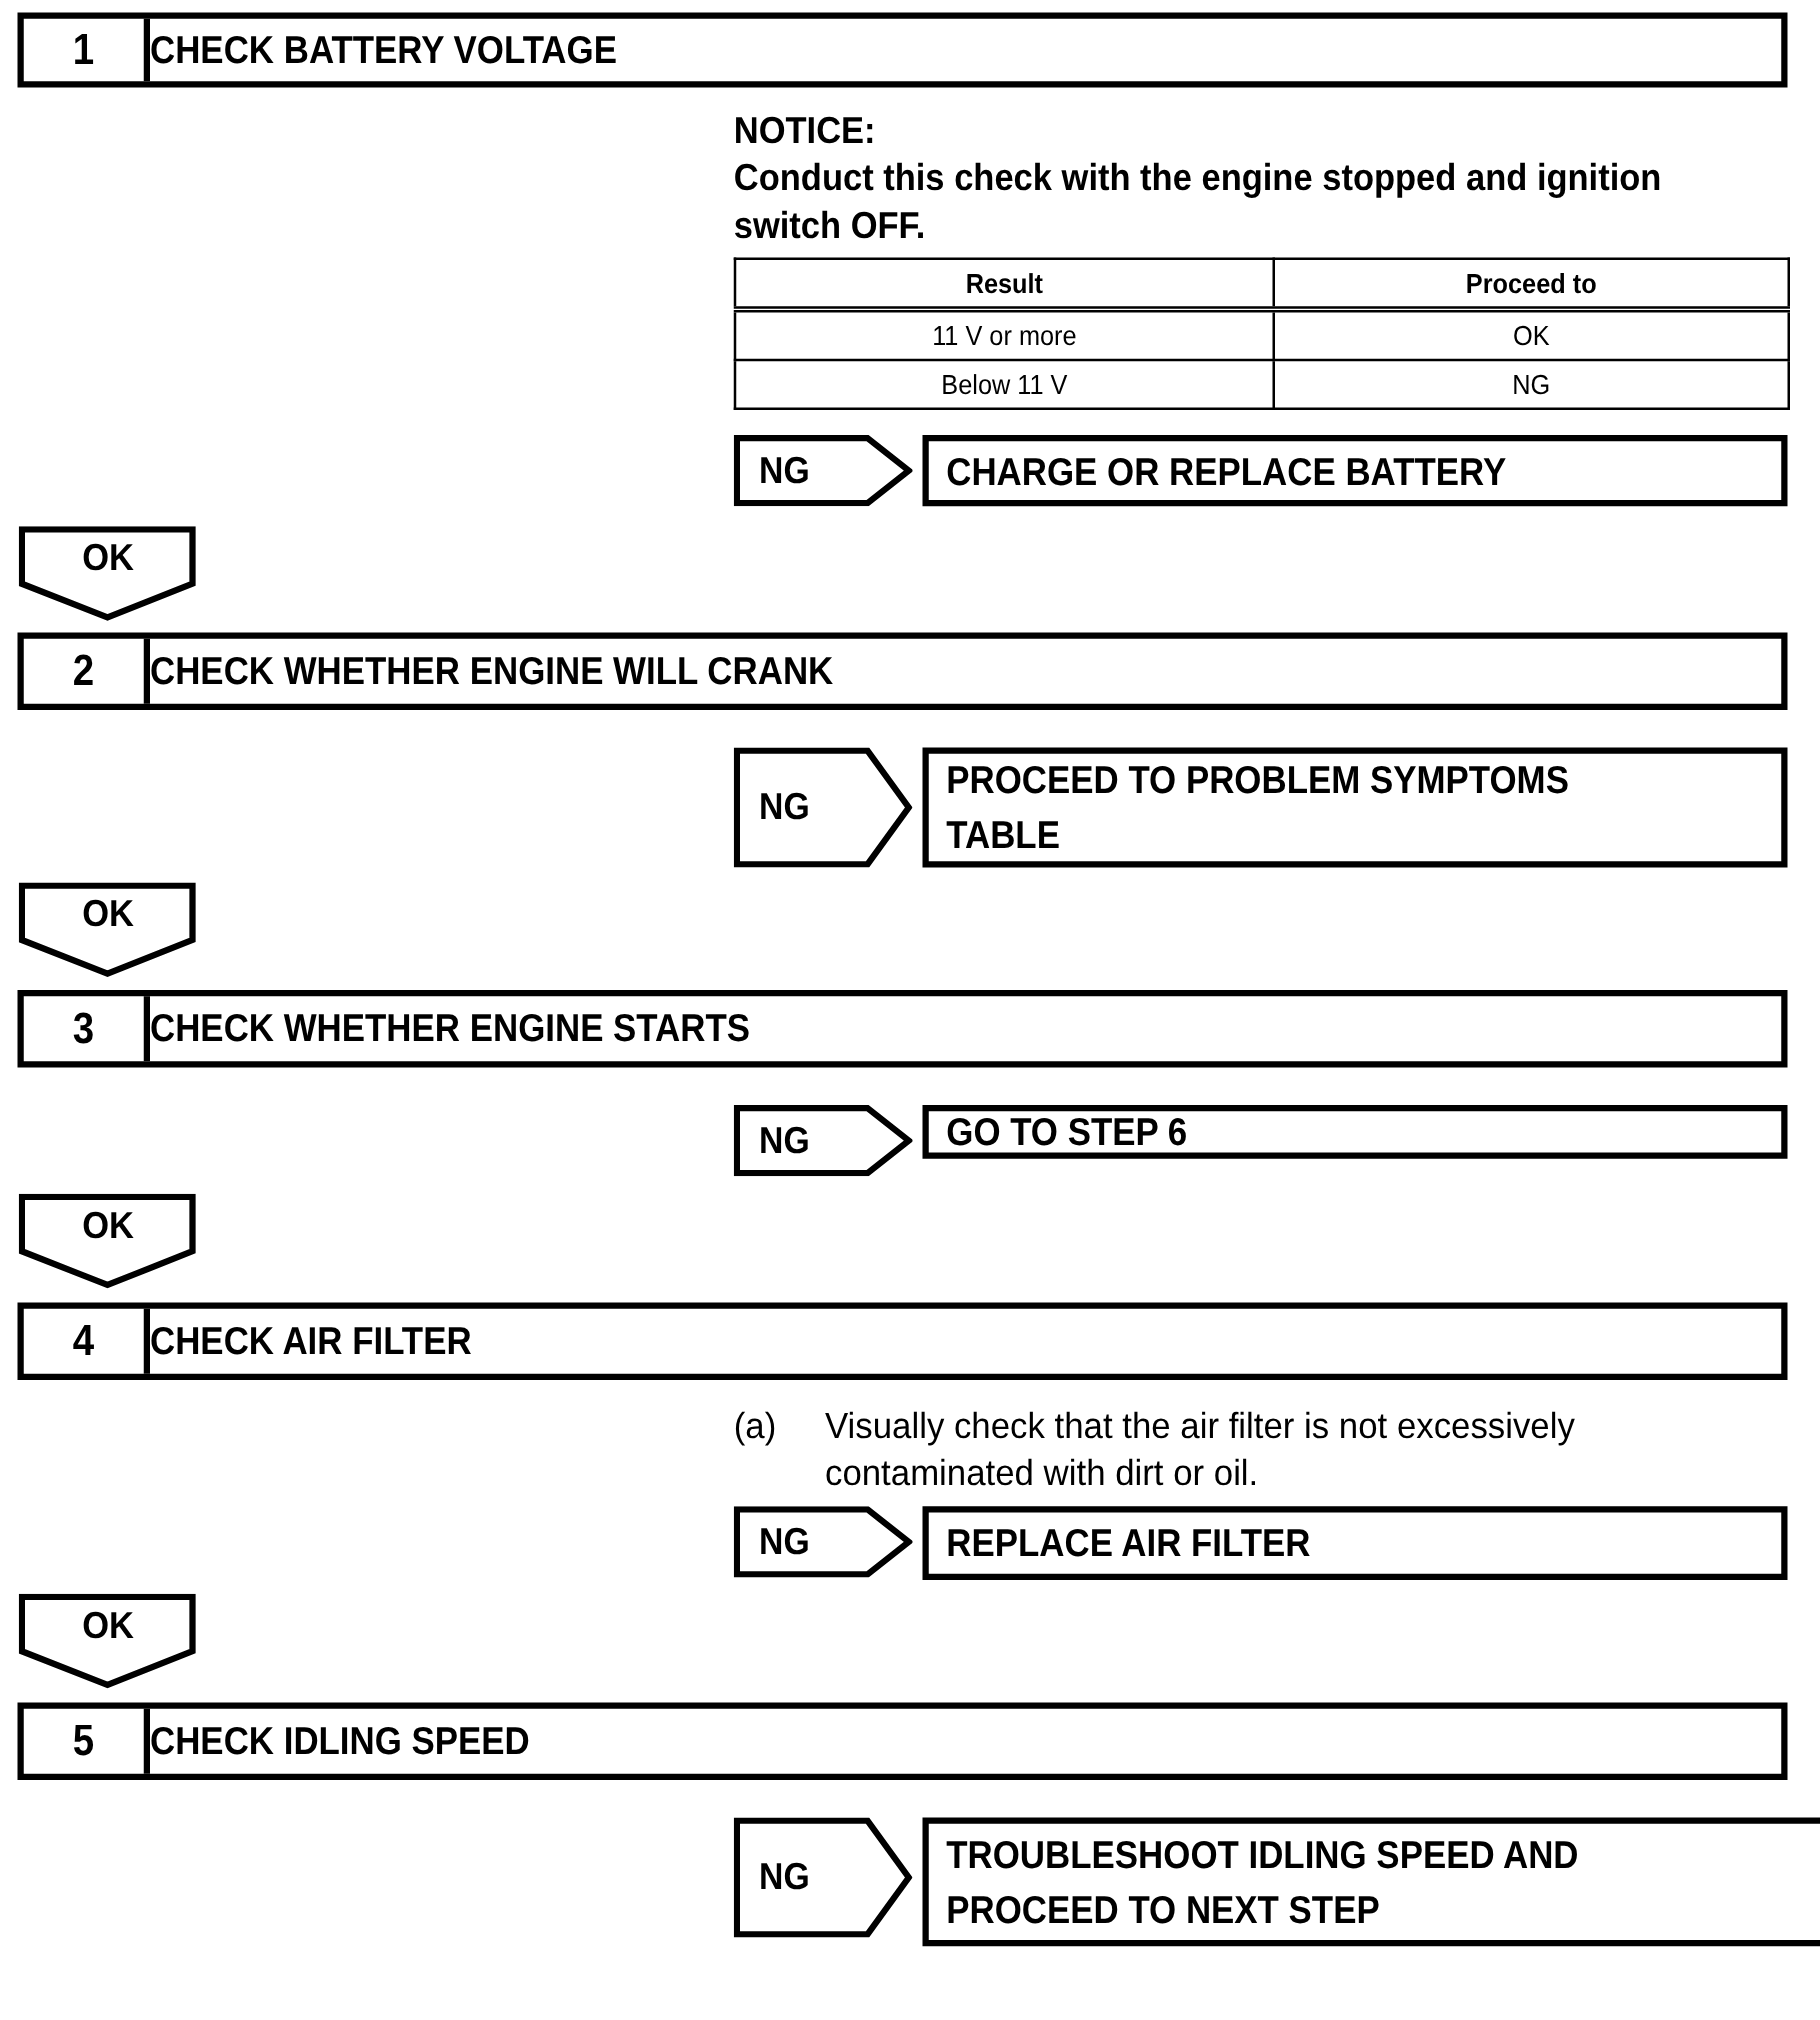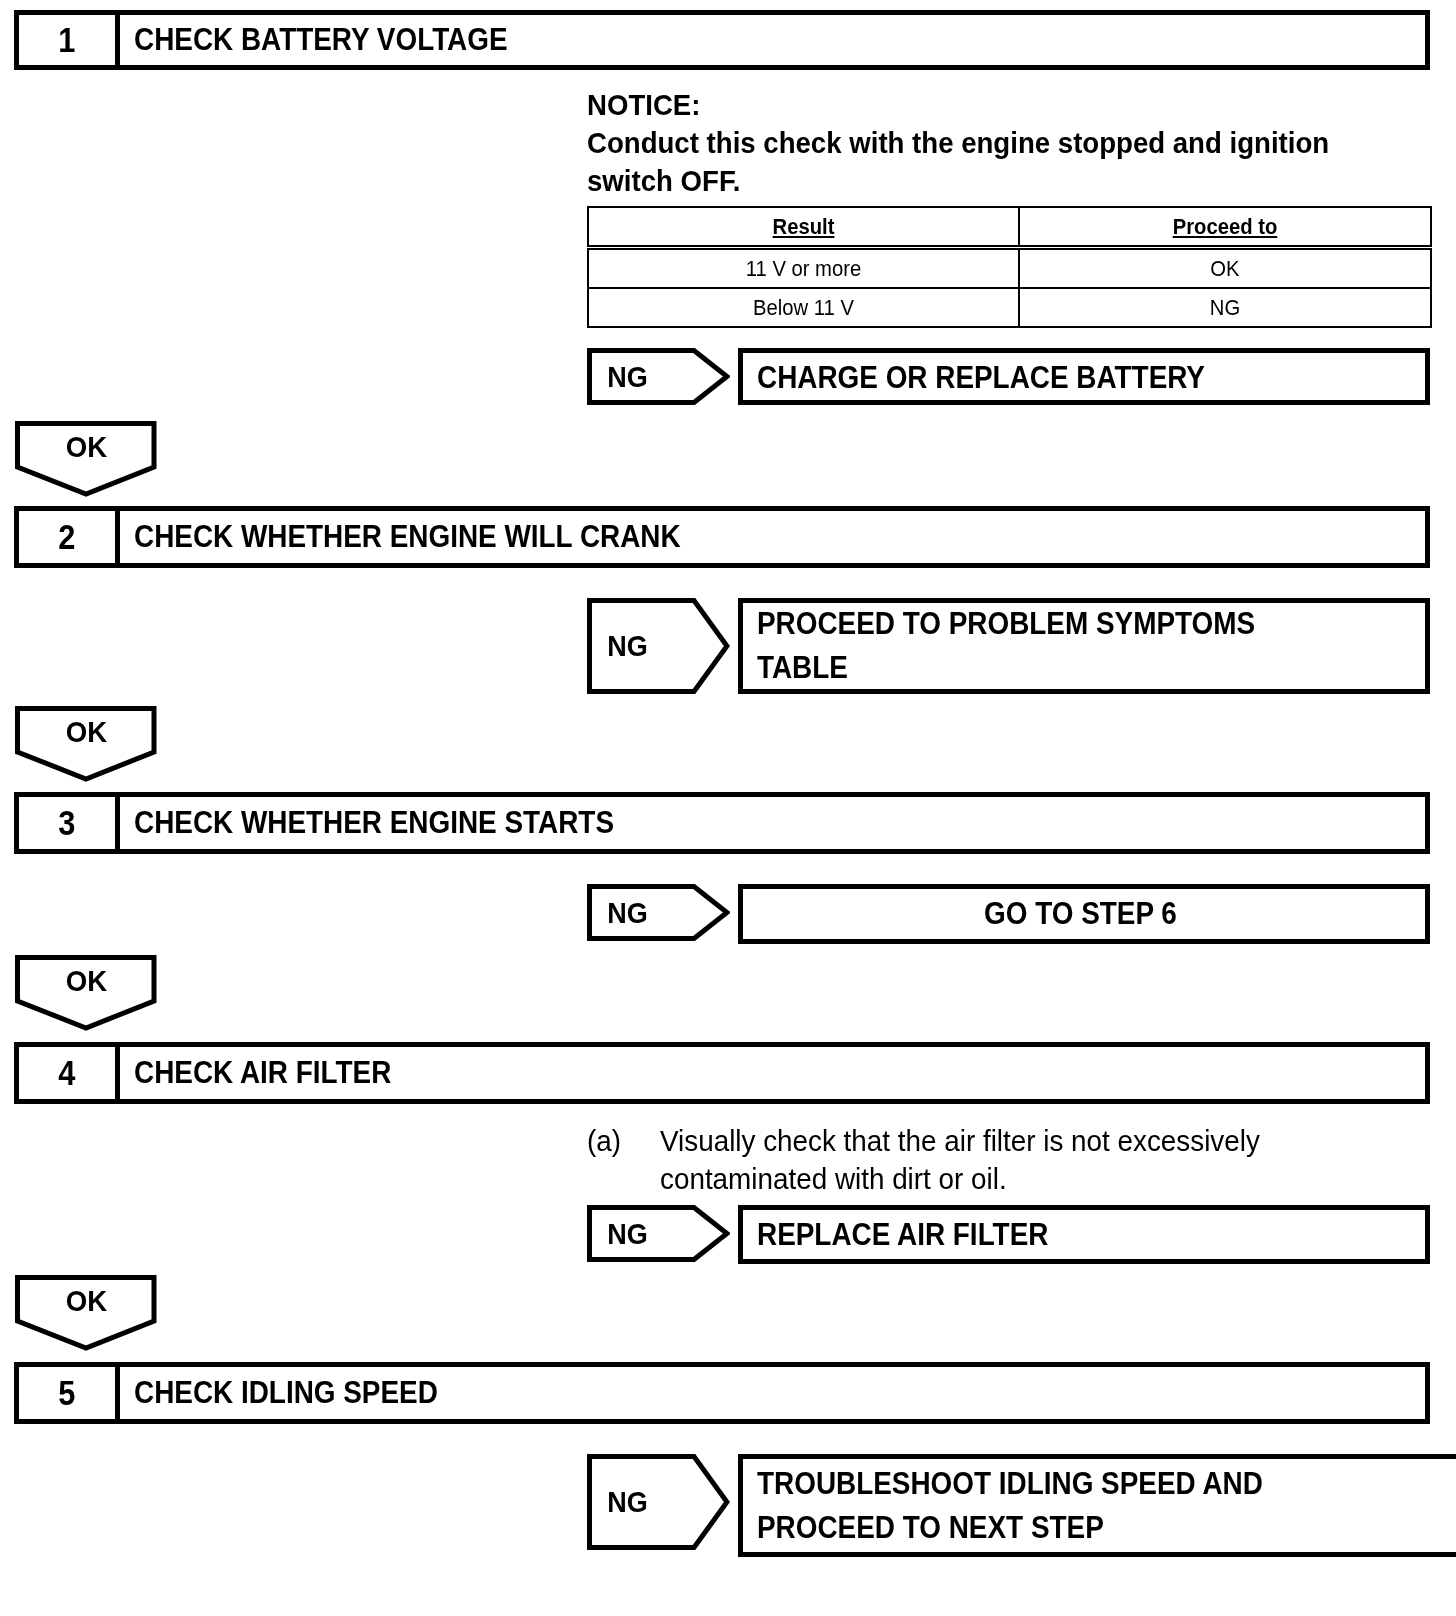--- a/index.html
+++ b/index.html
@@ -38,21 +38,20 @@
     font-weight: bold;
     font-size: 35px;
     font-stretch: condensed;
     transform-origin: center;
   }
   .step-num span { display: block; transform: scaleX(0.88); }
   .step-title {
     flex: 1;
     display: flex;
     align-items: center;
-    padding-left: 14px;
     font-weight: bold;
     font-size: 31px;
     letter-spacing: 0px;
   }
   .step-title span { display: block; transform: scaleX(0.90); transform-origin: left center; }
 
   
   .notice {
     position: absolute;
     font-weight: bold;
@@ -71,21 +70,20 @@
   .res-table th, .res-table td {
     border: 2px solid #000;
     text-align: center;
     font-size: 22px;
     padding: 0;
     height: 37px;
   }
   .res-table th {
     font-weight: bold;
     border-bottom: 5px double #000;
-    text-decoration: underline;
   }
   .res-table th > span, .res-table td > span {
     display: block;
     transform: scaleX(0.92);
   }
 
   
   .ng-row { position: absolute; }
   .ng-chevron {
     position: absolute;
@@ -284,21 +282,21 @@
 
   <div class="ng-row" style="left:587px; top:884px; width:843px; height:57px;">
     <div class="ng-chevron">
       <svg width="143" height="57" viewBox="0 0 143 57">
         <polygon points="2.5,2.5 107,2.5 140,28.5 107,54.5 2.5,54.5" fill="#ffffff" stroke="#000000" stroke-width="5"></polygon>
       </svg>
     </div>
     <div class="ng-label" style="height:57px;">
       <span>NG</span>
     </div>
-    <div class="ng-target" style="width:692px; height:60px;justify-content:center;">
+    <div class="ng-target" style="width:692px; height:43px;">
       <div class="ng-target-text">
         <div>GO TO STEP 6</div>
       </div>
     </div>
   </div>
 
   <div class="ok-marker" style="left:15px; top:955px; width:145px; height:76px;">
     <svg width="145" height="76" viewBox="0 0 145 76">
       <polygon points="2.5,2.5 139,2.5 139,46 71,73 2.5,46" fill="#ffffff" stroke="#000000" stroke-width="5"></polygon>
     </svg>

